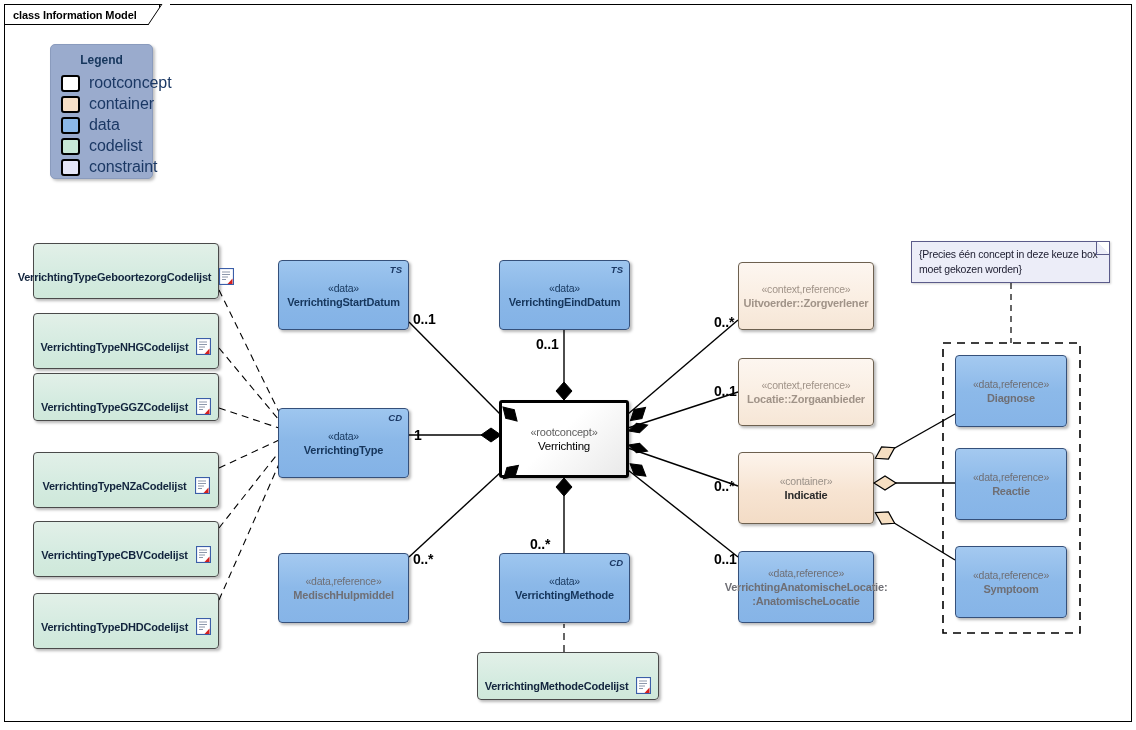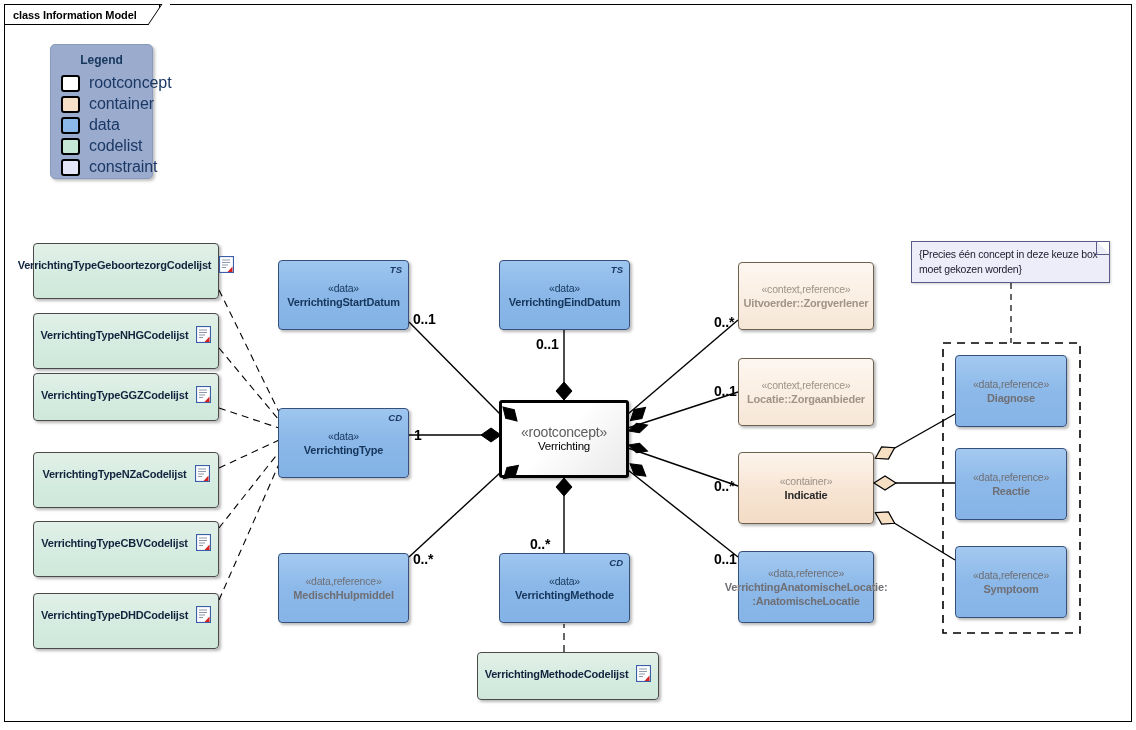--- a/index.html
+++ b/index.html
@@ -67,29 +67,29 @@
   }
   .n-ctxref .nm,.n-ctxref .stereo{color:#a09388;}
   
   .n-codelist{
     background:linear-gradient(180deg,#e2f0e8 0%,#d4ebe0 60%,#cfe8da 100%);
     border-color:#4a4a4a;
     display:block;
   }
   .n-codelist .cl-row{
     display:flex;align-items:center;justify-content:center;gap:8px;
-    padding-top:12px;
+    padding-top:24px;
   }
   .n-codelist .nm{color:#12243d;}
   
   .n-root{
     background:linear-gradient(135deg,#ffffff 0%,#ffffff 45%,#e9e9e9 100%);
     border:3px solid #000;border-radius:3px;
   }
-  .n-root .stereo{color:#5d5d5d;font-size:14px;}
+  .n-root .stereo{color:#5d5d5d;font-size:11px;}
   .n-root .nm{color:#000;font-weight:normal;font-size:11.5px;}
 
   
   .note{
     position:absolute;box-sizing:border-box;z-index:3;
     background:#ecedf8;border:1px solid #5b5b8a;
     font-size:10.5px;color:#1b1b2e;line-height:15px;
     padding:5px 8px 4px 7px;letter-spacing:-0.2px;
     box-shadow:1px 1px 2px rgba(0,0,0,0.18);
   }

